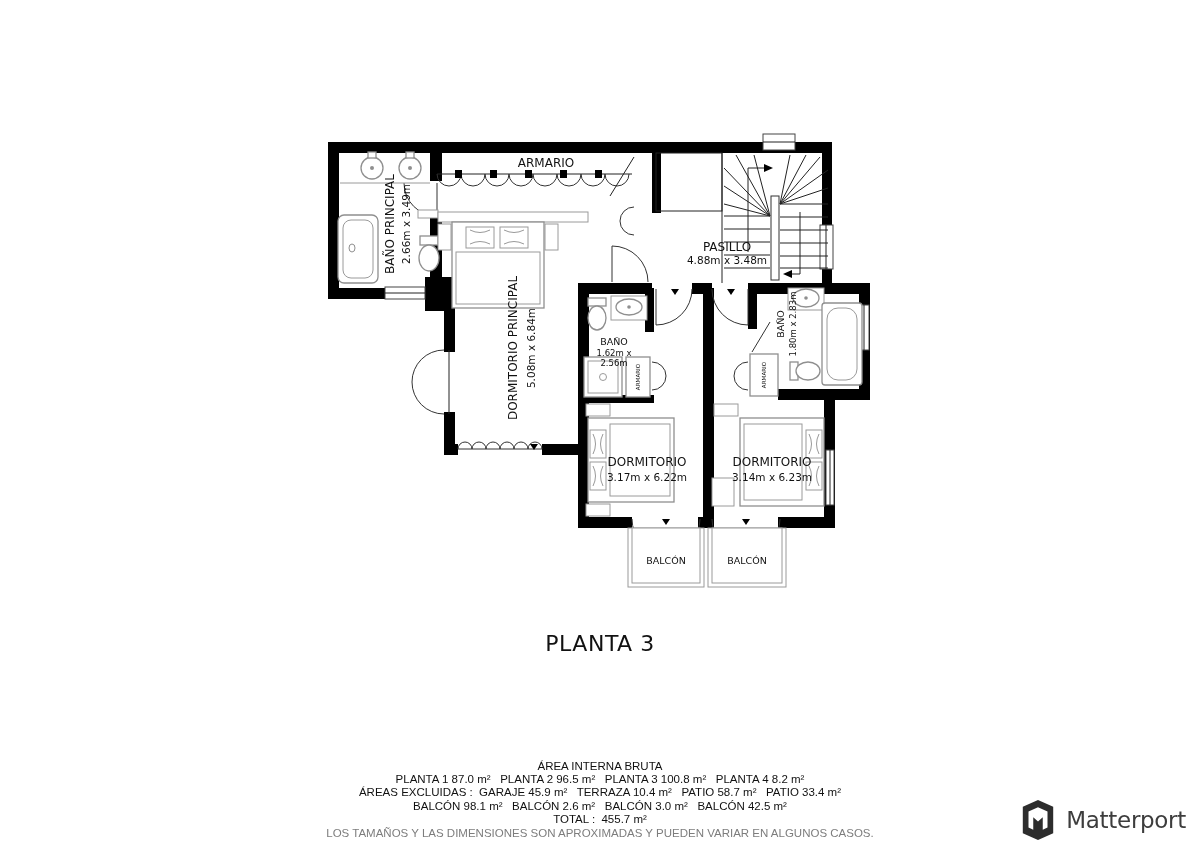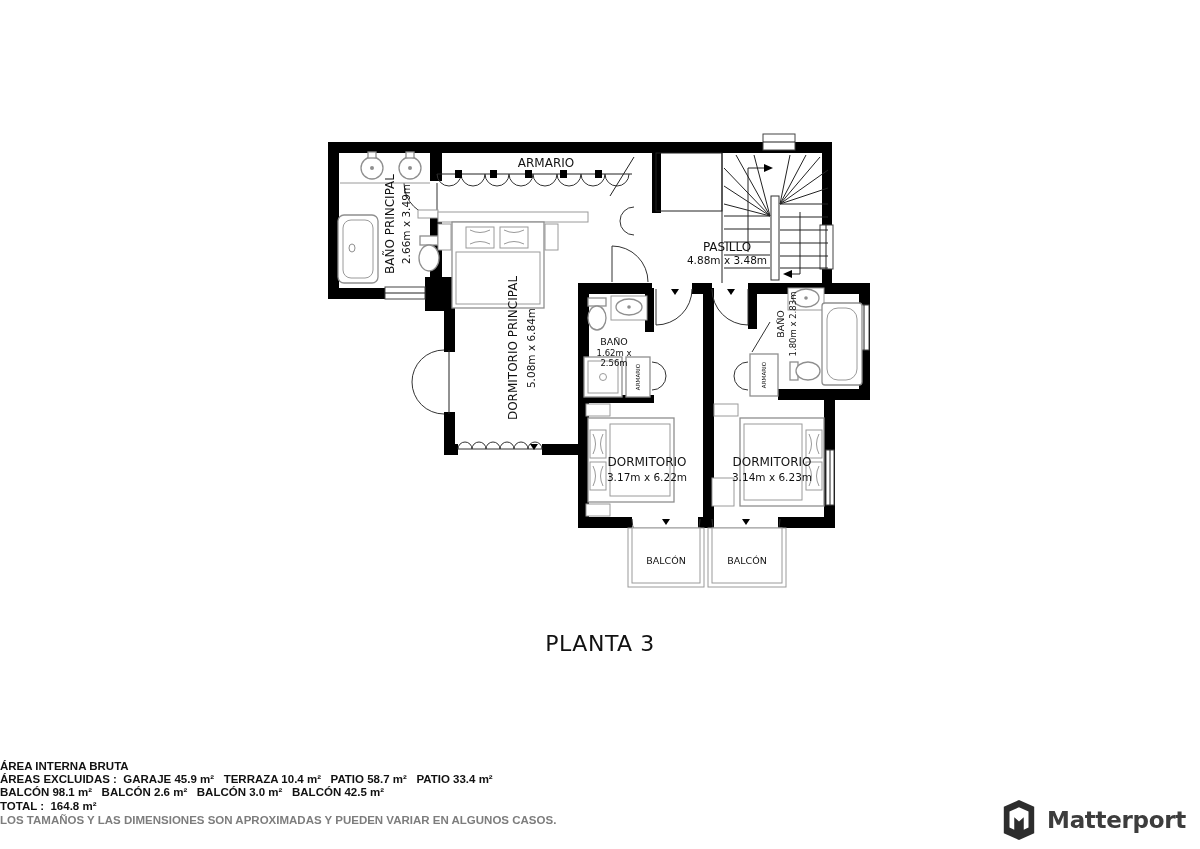--- a/index.html
+++ b/index.html
@@ -11,27 +11,27 @@
   .sm{font-size:9.5px;}
   .xs{font-size:8.5px;}
   .tin{font-size:5.6px;}
   .title-t{font-size:22px;letter-spacing:0.5px;}
   .wall{fill:#000;}
   .thin{stroke:#222;stroke-width:1;fill:none;}
   .furn{stroke:#8f8f8f;stroke-width:1.3;fill:#fff;}
   .furn2{stroke:#9a9a9a;stroke-width:1;fill:#fff;}
   .arc{stroke:#333;stroke-width:1;fill:none;}
   .win{stroke:#444;stroke-width:1;fill:#fff;}
-  .summary{position:absolute;left:0;right:0;top:760px;color:#111;font-weight:bold;}
+  .summary{position:absolute;left:0;right:0;top:760px;text-align:center;color:#111;}
   .sumline{white-space:pre;font-size:11.5px;line-height:13.2px;margin:0;
            font-family:"Liberation Sans",sans-serif;}
   .sumhead{font-size:11.5px;line-height:13.2px;margin:0;font-family:"Liberation Sans",sans-serif;}
   .disclaimer{color:#7d7d7d;margin-top:1px;}
   .brand{position:absolute;right:14px;bottom:8px;display:flex;align-items:center;gap:9px;}
-  .brand-text{font-size:23px;font-weight:700;color:#3d3d3d;letter-spacing:-0.3px;
+  .brand-text{font-size:23px;font-weight:400;color:#3d3d3d;letter-spacing:-0.3px;
               font-family:"DejaVu Sans",sans-serif;text-align:center;}
 </style>
 </head>
 <body>
 
 <div class="canvas">
 
 <svg width="1200" height="849" viewBox="0 0 1200 849" style="position:absolute;left:0;top:0">
 
   <g>
@@ -306,23 +306,24 @@
 
     <text class="sm" x="666" y="564" text-anchor="middle">BALCÓN</text>
     <text class="sm" x="747" y="564" text-anchor="middle">BALCÓN</text>
   </g>
 
   <text class="title-t" x="600" y="651" text-anchor="middle">PLANTA 3</text>
 </svg>
 
 <div class="summary">
   <p class="sumhead">ÁREA INTERNA BRUTA</p>
+  <p class="sumline">PLANTA 1 87.0 m²   PLANTA 2 96.5 m²   PLANTA 3 100.8 m²   PLANTA 4 8.2 m²</p>
   <p class="sumline">ÁREAS EXCLUIDAS :  GARAJE 45.9 m²   TERRAZA 10.4 m²   PATIO 58.7 m²   PATIO 33.4 m²</p>
   <p class="sumline">BALCÓN 98.1 m²   BALCÓN 2.6 m²   BALCÓN 3.0 m²   BALCÓN 42.5 m²</p>
-  <p class="sumline">TOTAL :  164.8 m²</p>
+  <p class="sumline">TOTAL :  455.7 m²</p>
   <p class="sumline disclaimer">LOS TAMAÑOS Y LAS DIMENSIONES SON APROXIMADAS Y PUEDEN VARIAR EN ALGUNOS CASOS.</p>
 </div>
 
 <div class="brand">
   <svg width="38" height="42" viewBox="0 0 40 44">
     <path d="M4,8 L20,1 L36,8 L36,36 L20,43 L4,36 Z" fill="#2d2d2d"></path>
     <path d="M10,13 L20,8.5 L30,13 L30,30 L25,32.2 L25,19 L20,23.5 L15,19 L15,32.2 L10,30 Z" fill="#ffffff"></path>
   </svg>
   <span class="brand-text">Matterport</span>
 </div>

